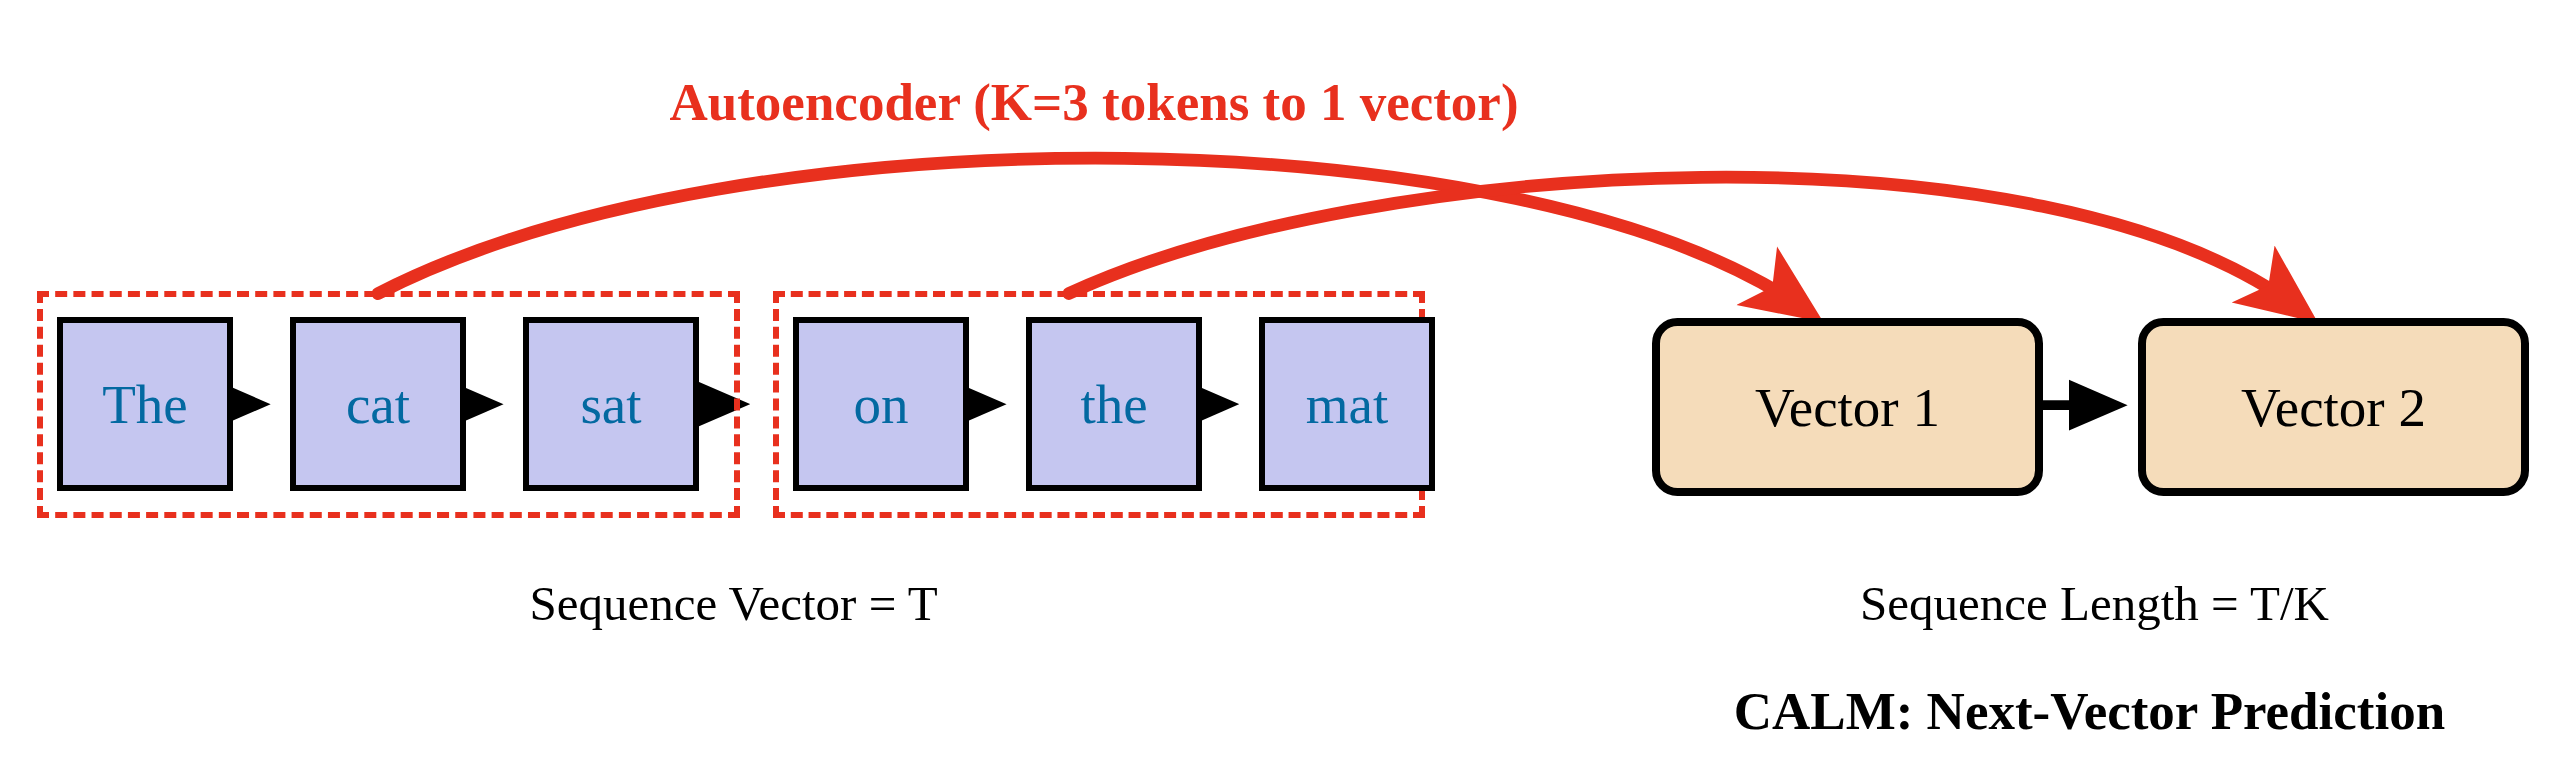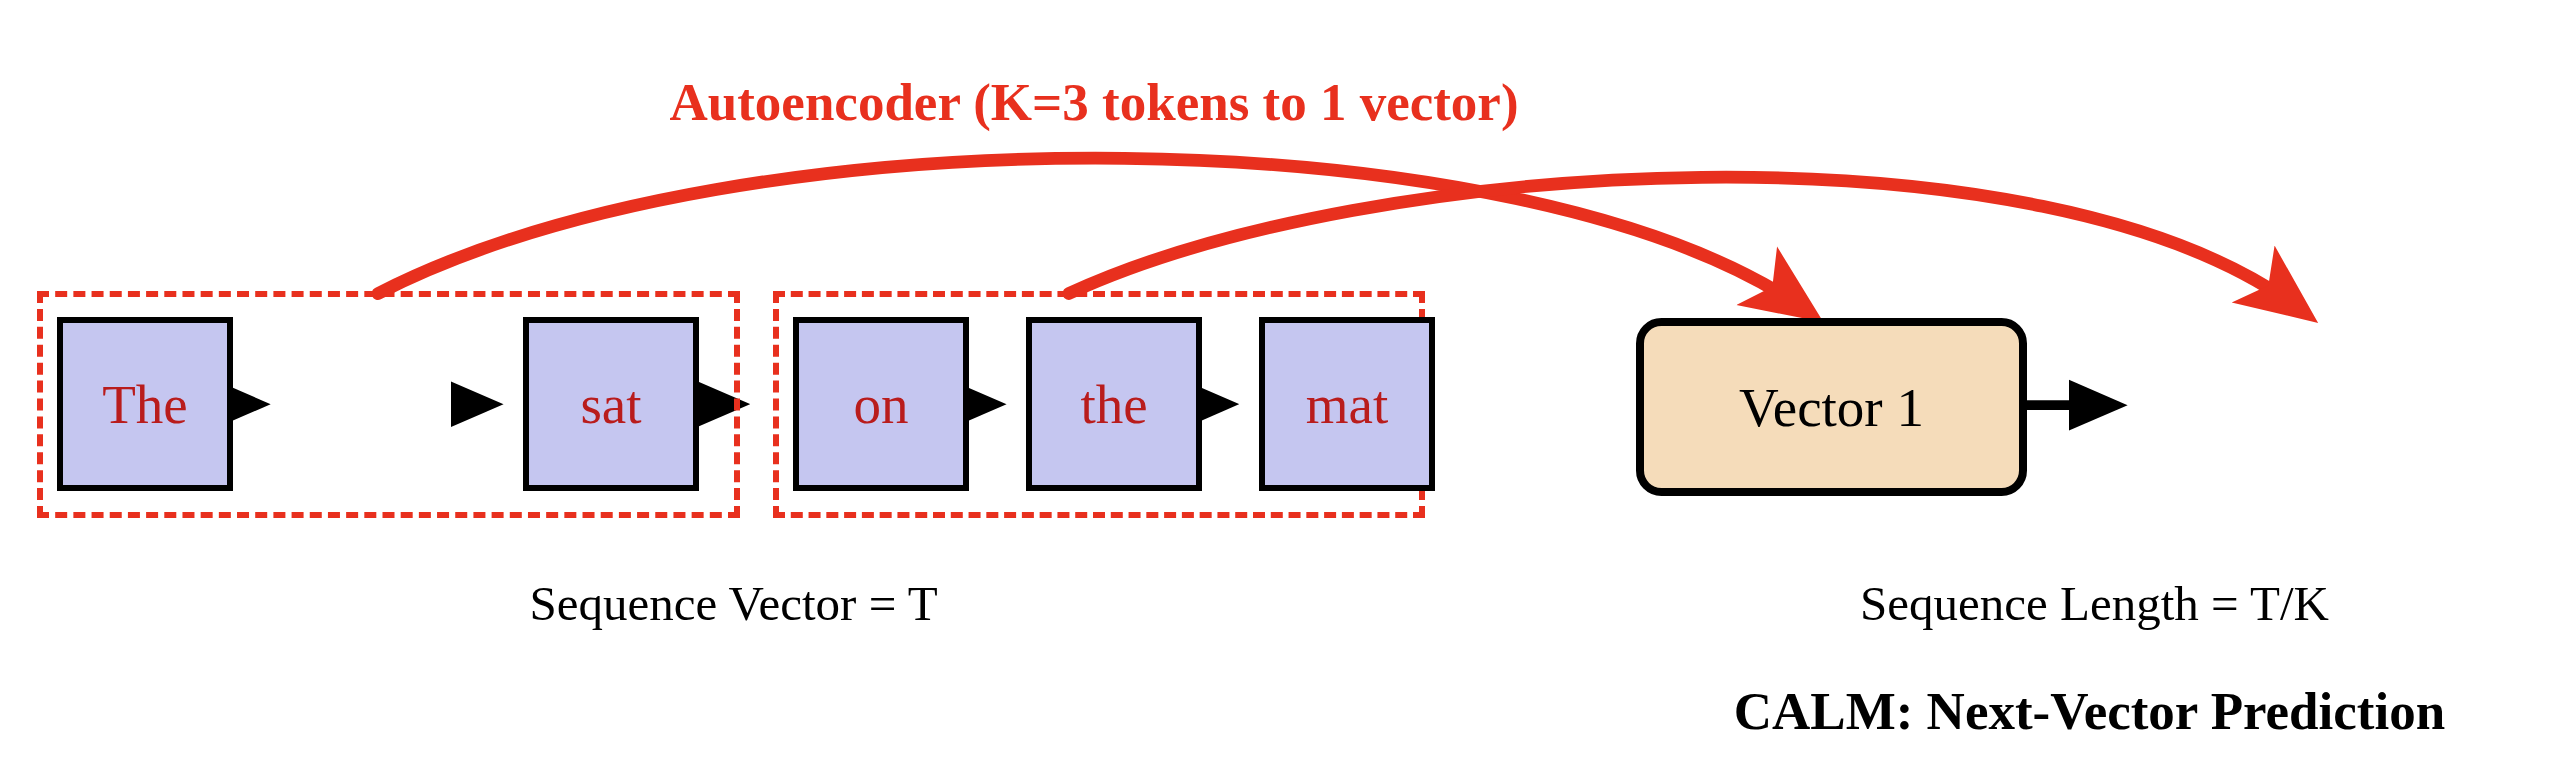--- a/index.html
+++ b/index.html
@@ -60,40 +60,41 @@
     top: 317px;
     width: 176px;
     height: 174px;
     background: #c5c6f0;
     border: 6.9px solid #000000;
     box-sizing: border-box;
     display: flex;
     align-items: center;
     justify-content: center;
     font-size: 55px;
-    color: #b91c1c;
+    color: #0369a1;
     line-height: 1;
   }
 
   
   .vector-box {
     position: absolute;
     top: 318px;
     width: 391px;
     height: 178px;
     background: #f5dcba;
     border: 8.8px solid #000000;
     border-radius: 25.4px;
     box-sizing: border-box;
     display: flex;
     align-items: center;
     justify-content: center;
     font-size: 55px;
     color: #000000;
     line-height: 1;
+    margin-left: 16px;
   }
 
   
   .caption-seq {
     position: absolute;
     top: 579px;
     text-align: center;
     font-size: 49px;
     color: #000000;
     line-height: 1;
@@ -141,26 +142,28 @@
     <line x1="975" y1="413" x2="1014" y2="413" stroke="#000000" stroke-width="9" marker-end="url(#blackhead)"></line>
     <line x1="1213" y1="413" x2="1252" y2="413" stroke="#000000" stroke-width="9" marker-end="url(#blackhead)"></line>
 
     <line x1="2070" y1="414" x2="2158" y2="414" stroke="#000000" stroke-width="10" marker-end="url(#blackhead)"></line>
   </svg>
 
   <div class="dashed-group" id="group-1"></div>
   <div class="dashed-group" id="group-2"></div>
 
   <div class="token-box" style="left:57px">The</div>
+  <div class="token-box" style="left:290px">cat</div>
   <div class="token-box" style="left:523px">sat</div>
   <div class="token-box" style="left:793px">on</div>
   <div class="token-box" style="left:1026px">the</div>
   <div class="token-box" style="left:1259px">mat</div>
 
   <div class="vector-box" style="left:1636px">Vector 1</div>
+  <div class="vector-box" style="left:2122px">Vector 2</div>
 
   <div class="caption-seq" id="caption-seq-left">Sequence Vector = T</div>
   <div class="caption-seq" id="caption-seq-right">Sequence Length = T/K</div>
 
   <div class="caption-bold" id="caption-bold-right">CALM: Next-Vector Prediction</div>
 
 </div>
 
 
 </body></html>

